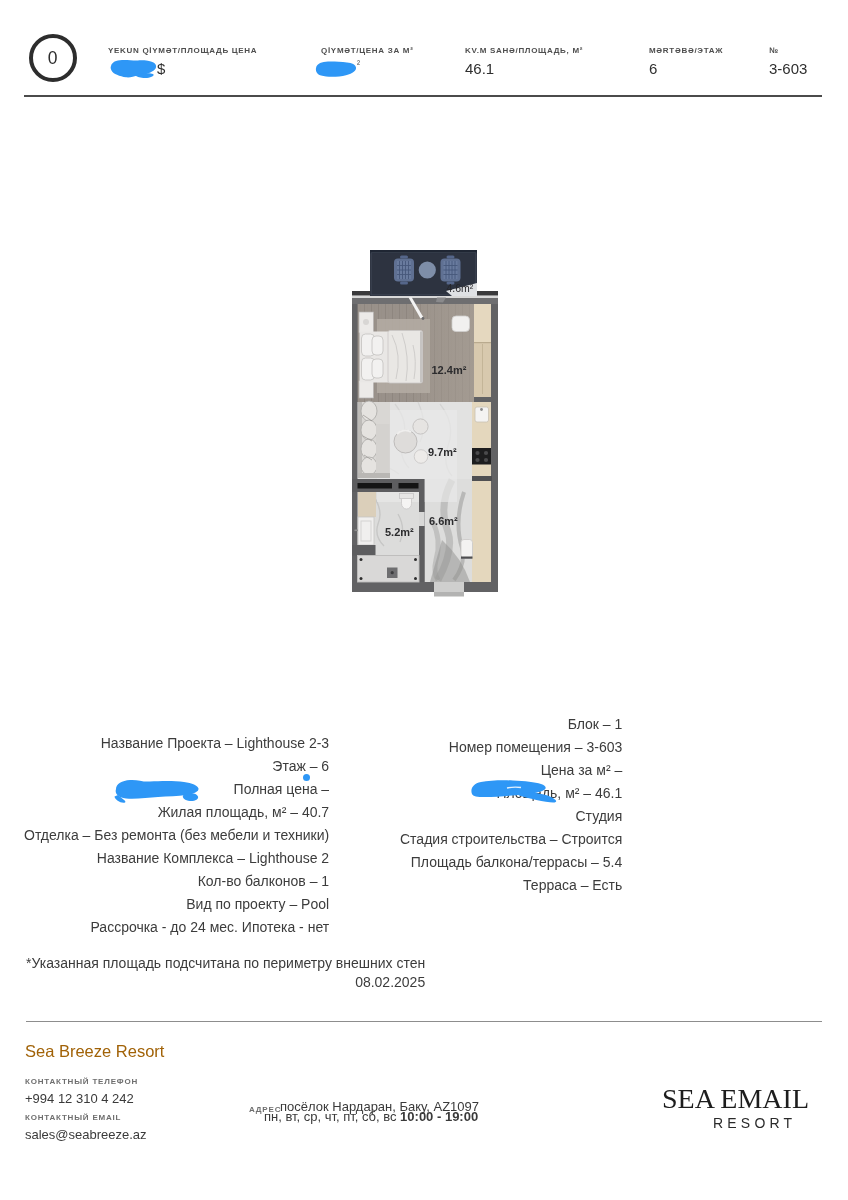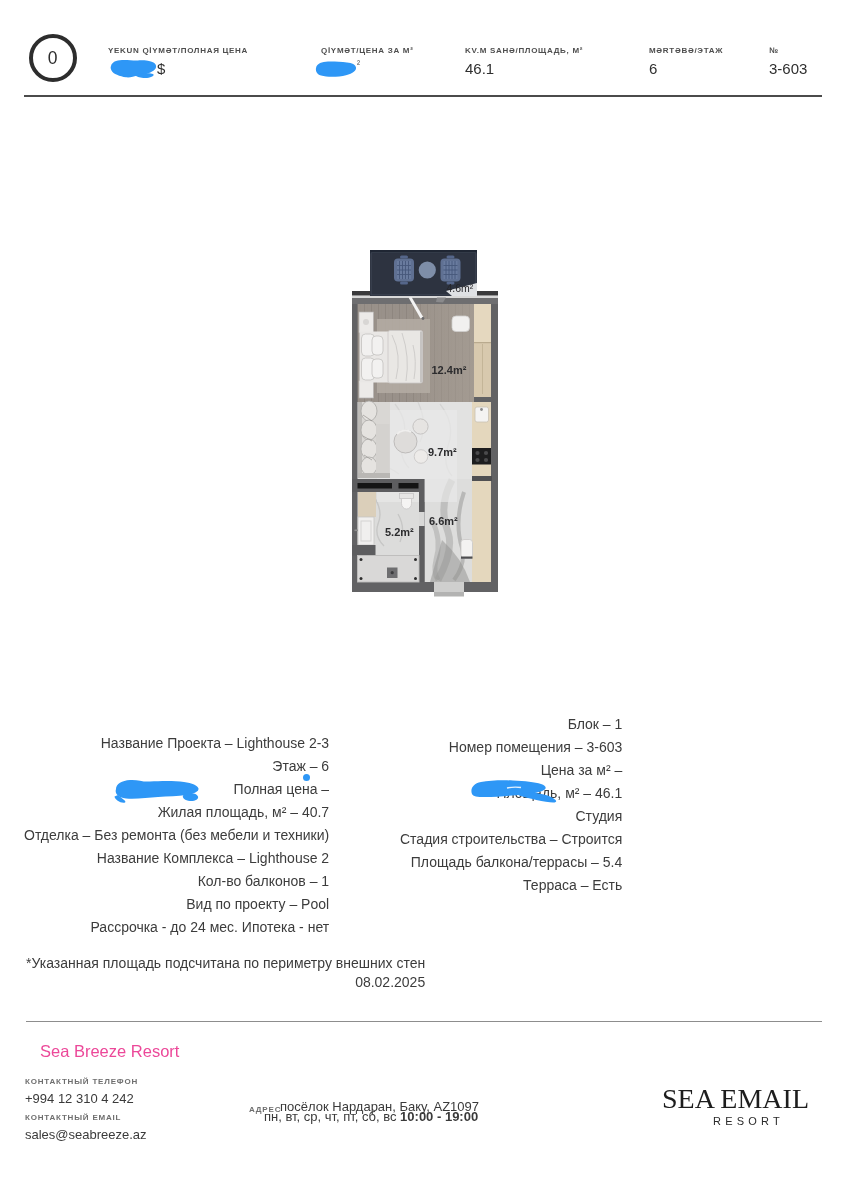--- a/index.html
+++ b/index.html
@@ -12,21 +12,21 @@
   .flbl{font-size:8px;font-weight:700;letter-spacing:0.8px;color:#6e6e6e;white-space:nowrap;}
   .fval{font-size:13px;color:#3a3a3a;white-space:nowrap;}
 </style>
 </head>
 <body>
 
 <div class="abs" style="left:28.5px;top:34px;width:48px;height:48px;border:4px solid #2d2d2d;border-radius:50%;box-sizing:border-box;"></div>
 
 <div class="abs" style="left:28.5px;top:33.5px;width:48px;height:48px;line-height:48px;text-align:center;font-size:17.5px;color:#2d2d2d;">0</div>
 
-<div class="abs lbl" style="left:108px;top:46px;">YEKUN QİYMƏT/ПОЛНАЯ ЦЕНА</div>
+<div class="abs lbl" style="left:108px;top:46px;">YEKUN QİYMƏT/ПЛОЩАДЬ ЦЕНА</div>
 
 <svg class="abs" style="left:106px;top:56px;" width="70" height="26" viewBox="0 0 70 26">
   <path d="M5,10 C6,6 10,4.2 16,4 C22,3.8 27,4.6 32,4.4 C38,4.2 44,4.6 47.5,6.5 C50.5,8.2 51,11.5 48.5,13.8 C46,16.3 40,18.6 33,19.6 C27,20.5 24,21.9 20,21.3 C14,20.4 7,18 5.5,14.5 C4.6,12.6 4.4,11.5 5,10 Z" fill="#2e97f6"></path>
   <path d="M30,18 C36,17.5 44,16.5 47,18 C49,19.2 46,21.5 41,22 C36,22.5 31,21 30,19.8 Z" fill="#2e97f6"></path>
 </svg>
 
 <div class="abs val" style="left:157px;top:60px;">$</div>
 
 <div class="abs lbl" style="left:321px;top:46px;">QİYMƏT/ЦЕНА ЗА М²</div>
 
@@ -324,31 +324,31 @@
 <svg class="abs" style="left:461px;top:772px;" width="104" height="34" viewBox="0 0 104 34">
   <path d="M11,22 C9,17 12,11.5 20,10 C28,8.5 40,8 52,8.5 C64,9 74,10 80,12 C85,13.6 86,16 83,18 C80,20 72,21.5 62,22.5 C52,23.5 36,25 24,25 C16,25 12,24.5 11,22 Z" fill="#2e97f6"></path>
   <path d="M56,20 C68,19.5 82,21 90,25 C96,28 97,30.5 92,30.5 C85,30.5 66,26 58,23.5 Z" fill="#2e97f6"></path>
   <path d="M46,16 q7,-1.5 14,-0.5" stroke="#ffffff" stroke-width="1.4" fill="none" opacity="0.85"></path>
 </svg>
 
 <div class="abs row" style="left:26px;top:954px;line-height:19px;">*Указанная площадь подсчитана по периметру внешних стен<br>08.02.2025</div>
 
 <div class="abs" style="left:26px;top:1021px;width:796px;height:1px;background:#8d8d8d;"></div>
 
-<div class="abs" style="left:40px;top:1042px;font-size:16.5px;color:#ec4899;">Sea Breeze Resort</div>
+<div class="abs" style="left:25px;top:1042px;font-size:16.5px;color:#a16207;">Sea Breeze Resort</div>
 
 <div class="abs flbl" style="left:25px;top:1077px;">КОНТАКТНЫЙ ТЕЛЕФОН</div>
 
 <div class="abs fval" style="left:25px;top:1091px;">+994 12 310 4 242</div>
 
 <div class="abs flbl" style="left:25px;top:1113px;">КОНТАКТНЫЙ EMAIL</div>
 
 <div class="abs fval" style="left:25px;top:1127px;">sales@seabreeze.az</div>
 
 <div class="abs flbl" style="left:249px;top:1077px;margin-top:28px;">АДРЕС</div>
 
 <div class="abs fval" style="left:280px;top:1091px;margin-top:8px;">посёлок Нардаран, Баку, AZ1097</div>
 
 <div class="abs fval" style="left:264px;top:1109px;">пн, вт, ср, чт, пт, сб, вс <b>10:00 - 19:00</b></div>
 
 <div class="abs" style="left:662px;top:1083px;font-family:'Liberation Serif',serif;font-size:28px;letter-spacing:0px;color:#1d1d1d;white-space:nowrap;">SEA EMAIL</div>
 
-<div class="abs" style="left:713px;top:1115px;font-size:11px;letter-spacing:4.2px;color:#2a2a2a;">RESORT</div>
+<div class="abs" style="left:713px;top:1115px;font-size:14px;letter-spacing:4.2px;color:#2a2a2a;">RESORT</div>
 
 </body></html>

